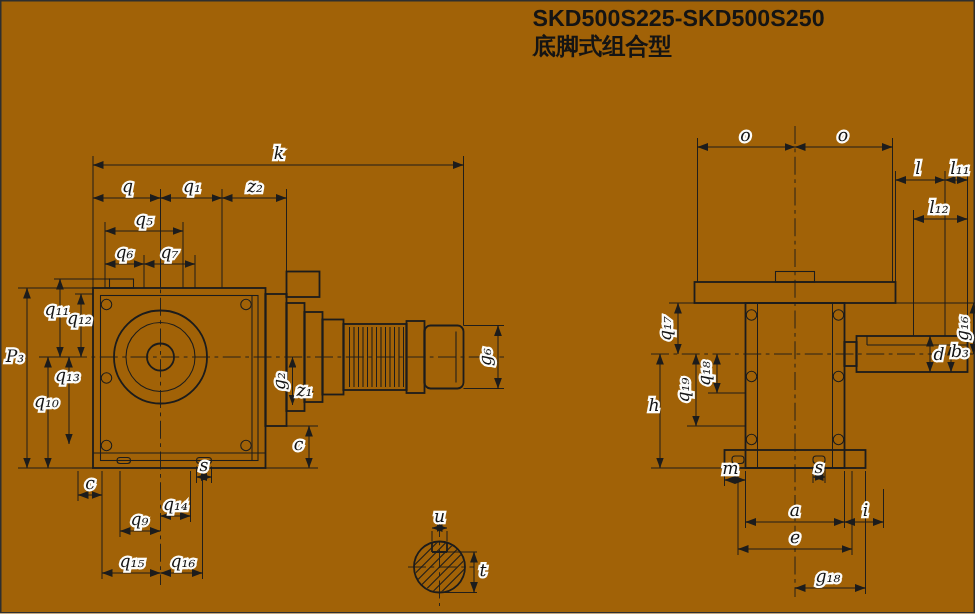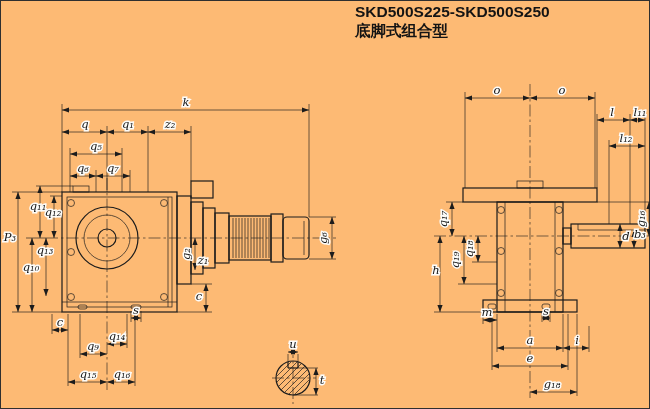--- a/index.html
+++ b/index.html
@@ -1,16 +1,16 @@
 <!DOCTYPE html>
 <html><head>
 <meta charset="utf-8">
 <style>
   html,body{margin:0;padding:0;background:#ffffff;}
-  .stage{position:relative;width:650px;height:409px;background:#fdba74;overflow:hidden;}
+  .stage{position:relative;width:650px;height:409px;background:#a16207;overflow:hidden;}
   svg{display:block;}
   line,rect,circle,path{stroke:#1c1c1c;fill:none;}
   .out{stroke-width:1.2;}
   .thin{stroke-width:.7;}
   .ext{stroke-width:.65;}
   .dim{stroke-width:.65;marker-start:url(#as);marker-end:url(#ae);}
   .cl{stroke-width:.6;stroke-dasharray:12 3 2.5 3;}
   marker path{fill:#1c1c1c;stroke:none;}
   text{stroke:none;fill:#141414;}
   .dl{font-family:"DejaVu Serif",serif;font-style:italic;font-size:11.5px;text-anchor:middle;

